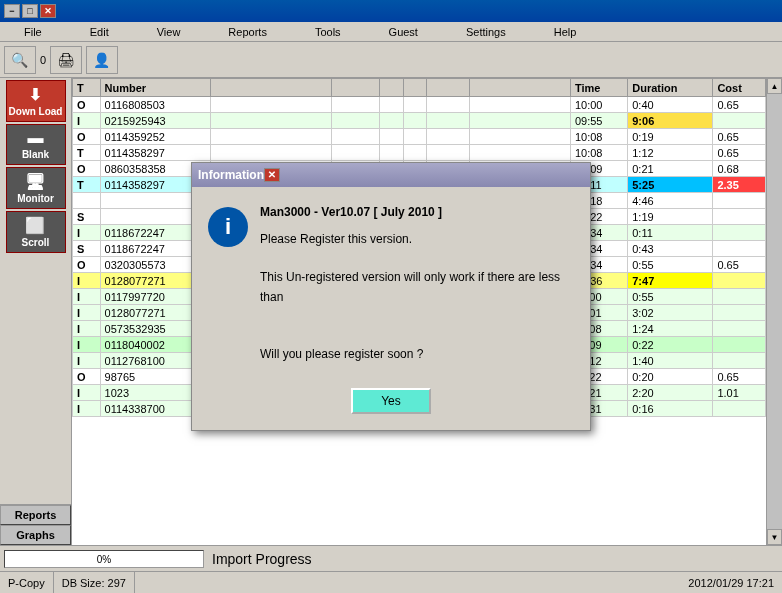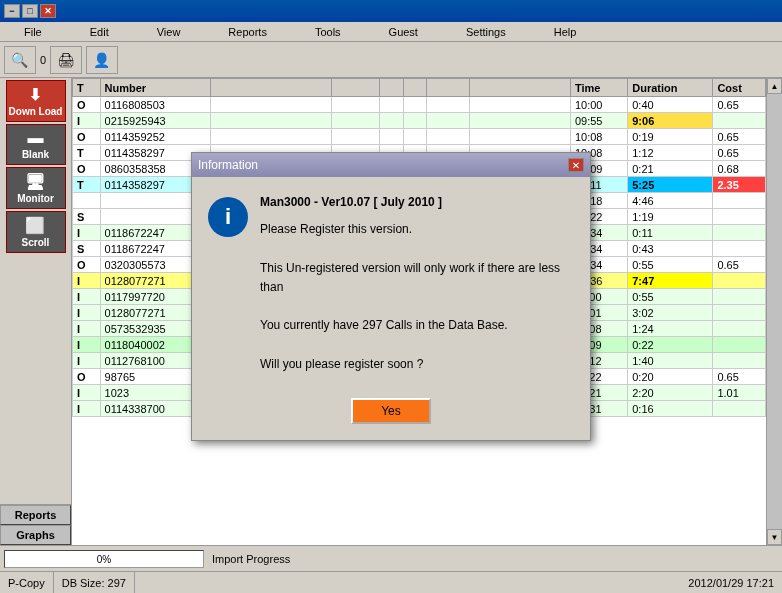--- a/index.html
+++ b/index.html
@@ -197,21 +197,21 @@
     }
     .progress-label {
       position: absolute;
       top: 50%;
       left: 50%;
       transform: translate(-50%, -50%);
       font-size: 10px;
       color: #000;
     }
     .progress-text {
-      font-size: 11px;
+      font-size: 14px;
     }
 
     
     .status-bar {
       height: 22px;
       background: #d4d0c8;
       display: flex;
       align-items: center;
       border-top: 1px solid #999;
       font-size: 11px;
@@ -238,24 +238,24 @@
       border: 1px solid #888;
       box-shadow: 3px 3px 8px rgba(0,0,0,0.5);
       width: 400px;
     }
     .modal-title-bar {
       background: linear-gradient(to bottom, #a8a8c8, #8888b0);
       color: white;
       height: 22px;
       display: flex;
       align-items: center;
-      justify-content: space-between;
+      justify-content: flex-start;
       padding: 12px 6px;
       font-size: 12px;
-      font-weight: normal;
+      font-weight: bold;
     }
     .modal-close-btn {
       width: 16px; height: 14px;
       background: #c0392b;
       border: 1px solid #888;
       display: flex; align-items: center; justify-content: center;
       font-size: 10px;
       cursor: pointer;
       color: white;
     }
@@ -285,21 +285,21 @@
       margin-bottom: 8px;
     }
     .modal-footer {
       display: flex;
       justify-content: center;
       padding: 8px 16px 16px;
     }
     .modal-yes-btn {
       width: 80px;
       height: 26px;
-      background: #f97316;
+      background: #5eead4;
       border: 2px outset #fff;
       font-size: 12px;
       cursor: pointer;
       display: flex; align-items: center; justify-content: center;
     }
   </style>
 </head>
 <body>
 
 <div class="title-bar">
@@ -673,21 +673,20 @@
     <div class="modal-body">
       <div class="modal-icon">
         <span>i</span>
       </div>
       <div class="modal-content">
         <div class="title-line">Man3000  -  Ver10.07 [ July 2010 ]</div>
         <div>Please Register this version.</div>
         <br>
         <div>This Un-registered version will only work if there are less than</div>
         <br>
-        <div>You currently have 297 Calls in the Data Base.</div>
         <br>
         <div>Will you please register soon ?</div>
       </div>
     </div>
     <div class="modal-footer">
       <button class="modal-yes-btn">Yes</button>
     </div>
   </div>
 </div>
 

